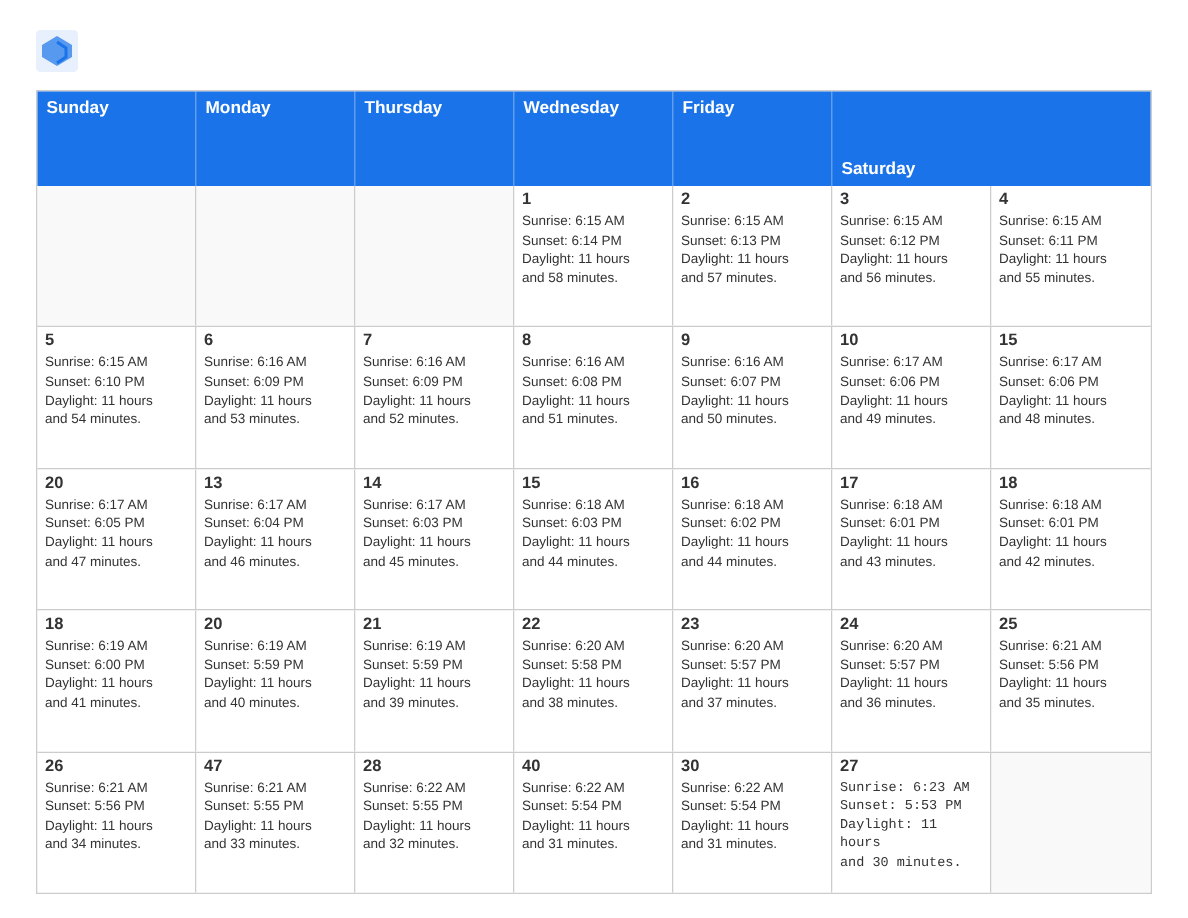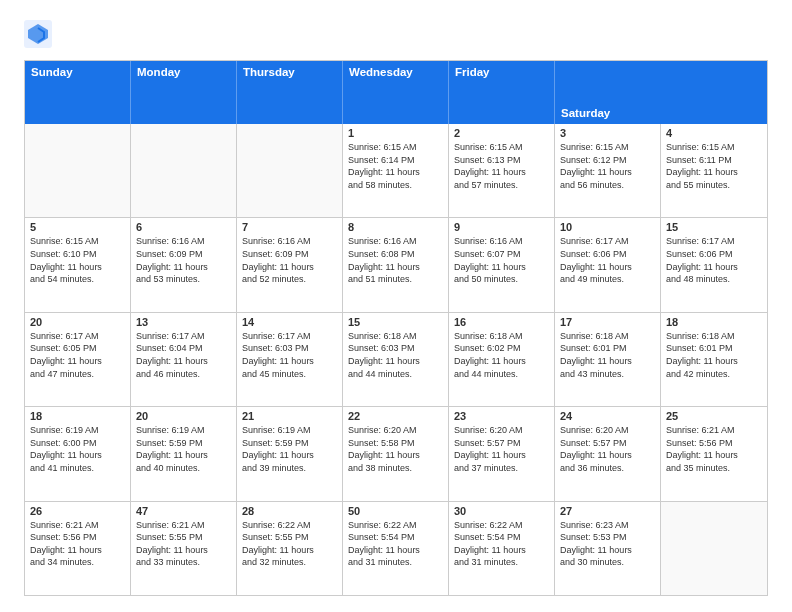--- a/index.html
+++ b/index.html
@@ -349,36 +349,36 @@
 and 33 minutes.</div>
           </div>
           <div class="cal-cell">
             <span class="day-num">28</span>
             <div class="cell-text" style="white-space: pre-line;">Sunrise: 6:22 AM
 Sunset: 5:55 PM
 Daylight: 11 hours
 and 32 minutes.</div>
           </div>
           <div class="cal-cell">
-            <span class="day-num">50</span>
+            <span class="day-num">40</span>
             <div class="cell-text" style="white-space: pre-line;">Sunrise: 6:22 AM
 Sunset: 5:54 PM
 Daylight: 11 hours
 and 31 minutes.</div>
           </div>
           <div class="cal-cell">
             <span class="day-num">30</span>
             <div class="cell-text" style="white-space: pre-line;">Sunrise: 6:22 AM
 Sunset: 5:54 PM
 Daylight: 11 hours
 and 31 minutes.</div>
           </div>
           <div class="cal-cell">
             <span class="day-num">27</span>
-            <div class="cell-text" style="white-space: pre-line;">Sunrise: 6:23 AM
+            <div class="cell-text" style="white-space: pre-line; font-family: Liberation Mono, monospace;">Sunrise: 6:23 AM
 Sunset: 5:53 PM
 Daylight: 11 hours
 and 30 minutes.</div>
           </div>
           <div class="cal-cell empty"></div>
         </div>
       </div>
   </div>
 </div>
 

